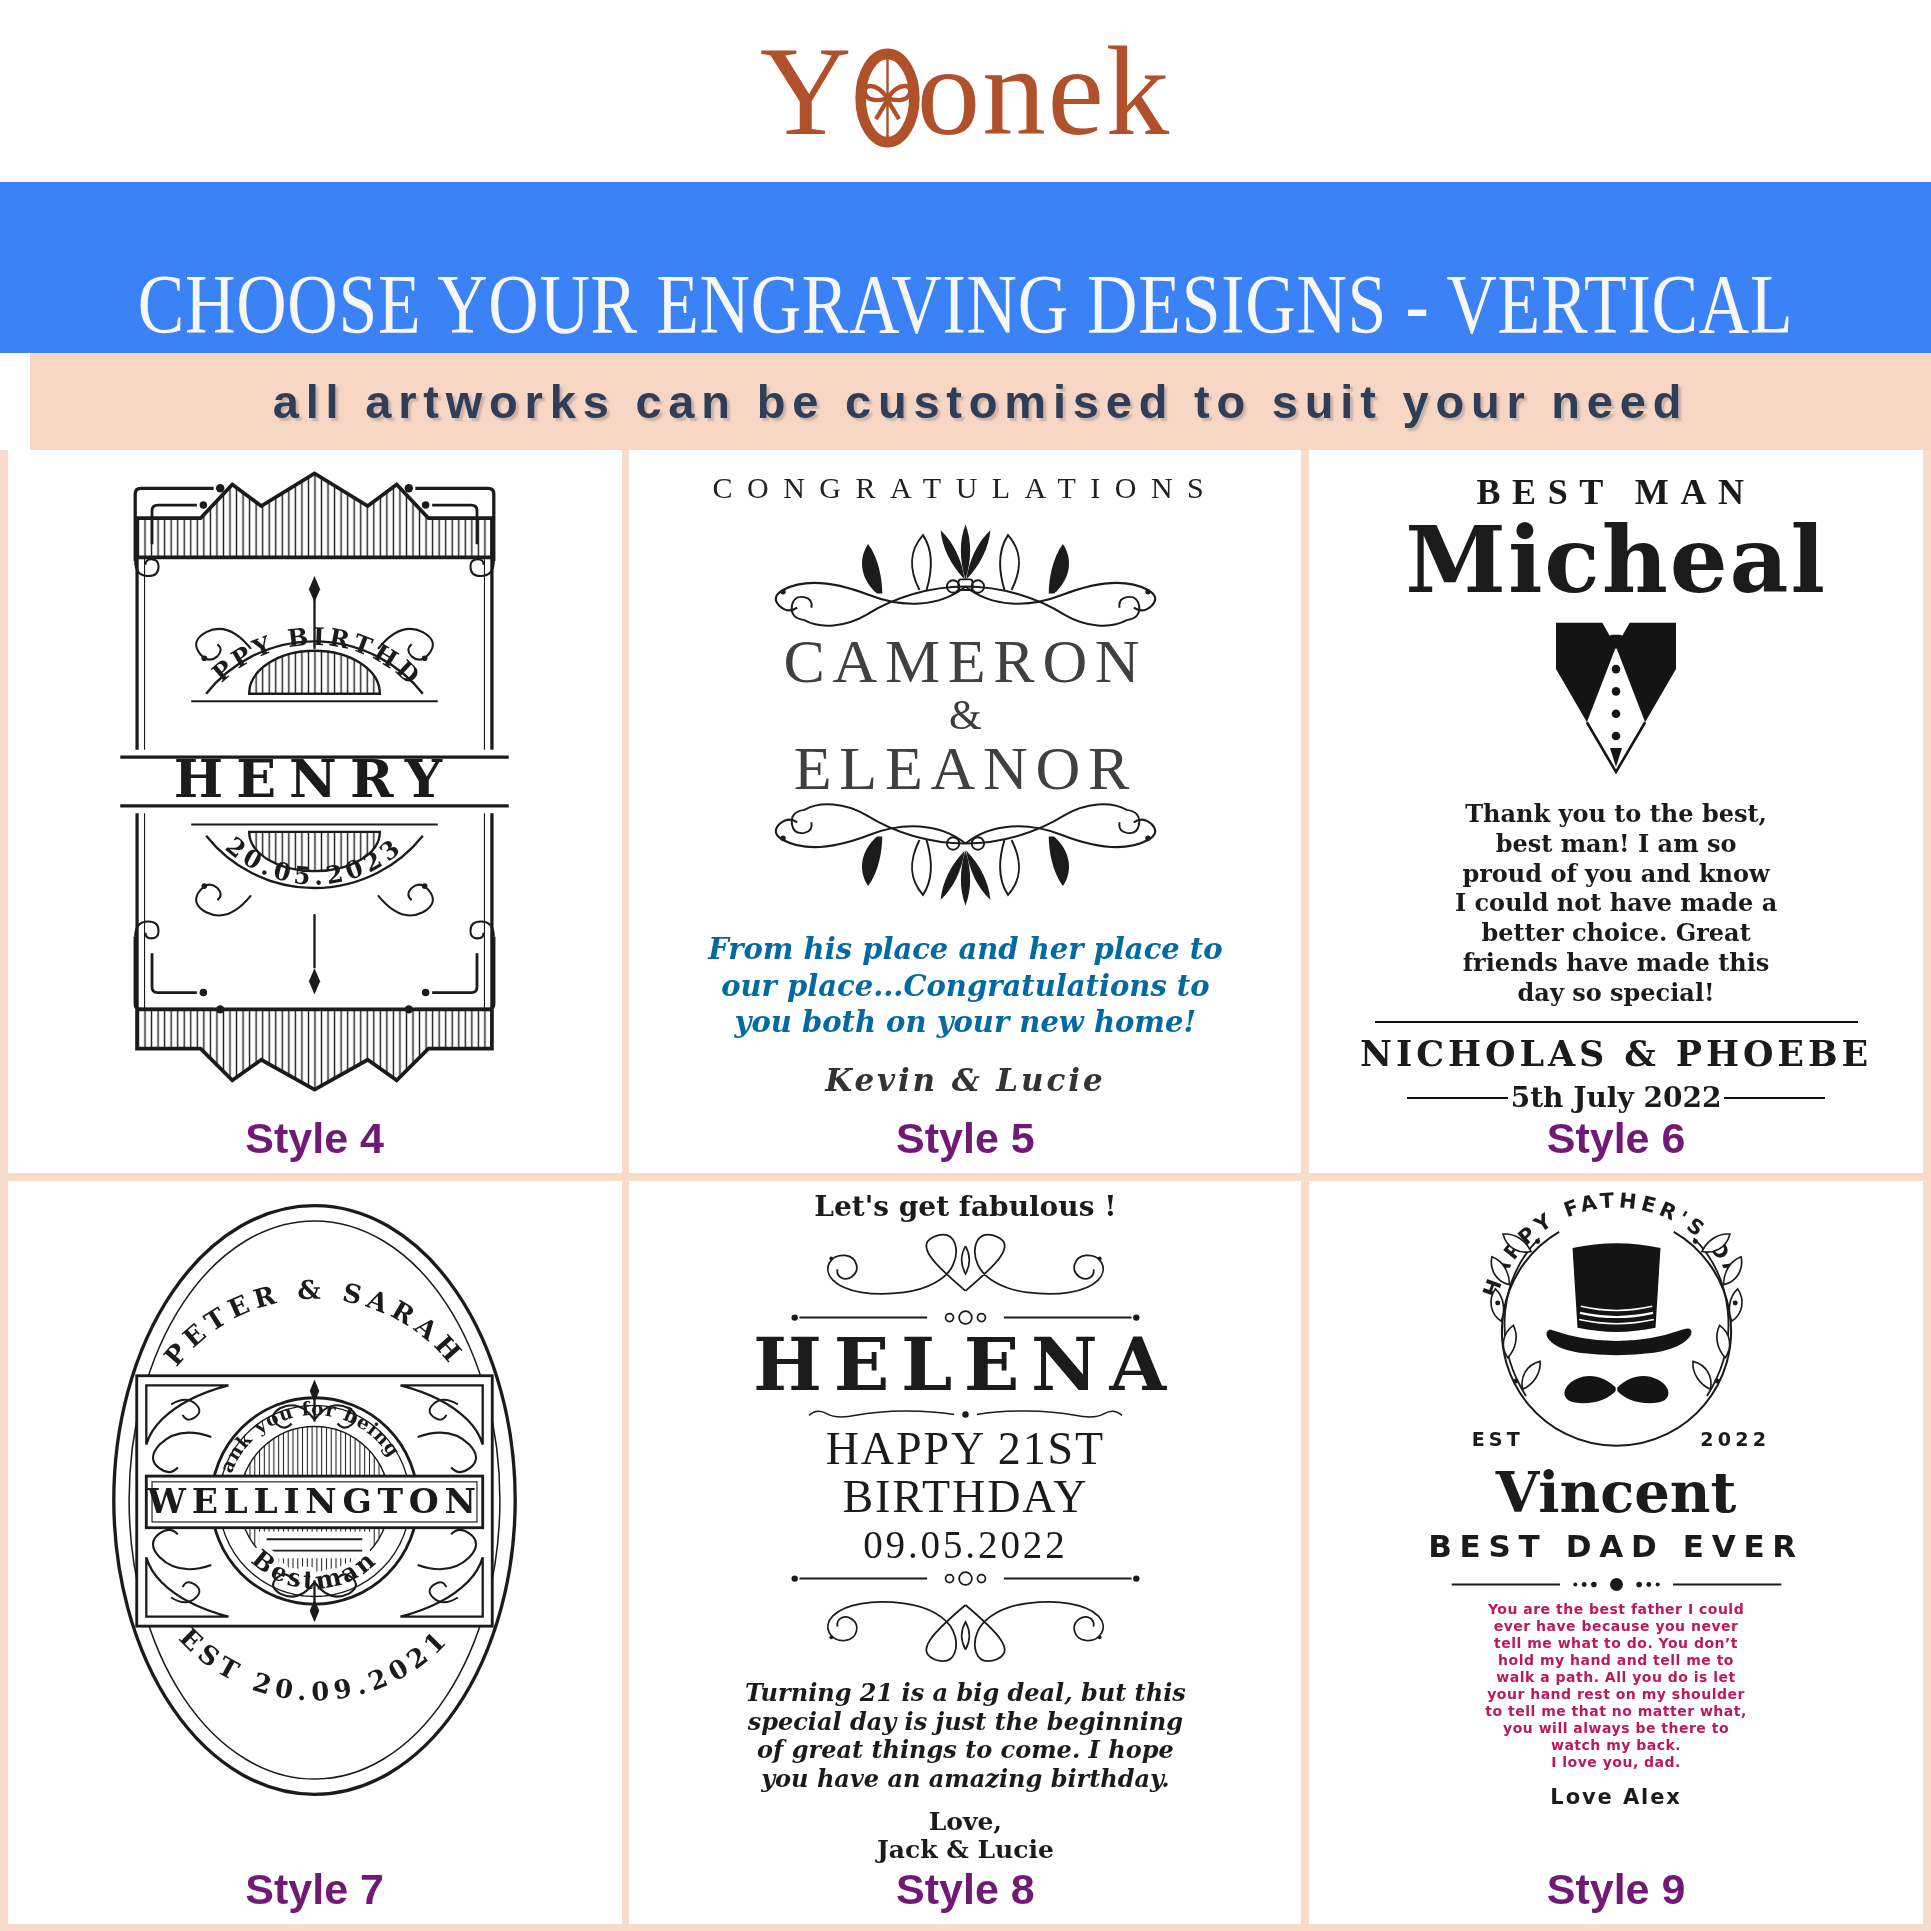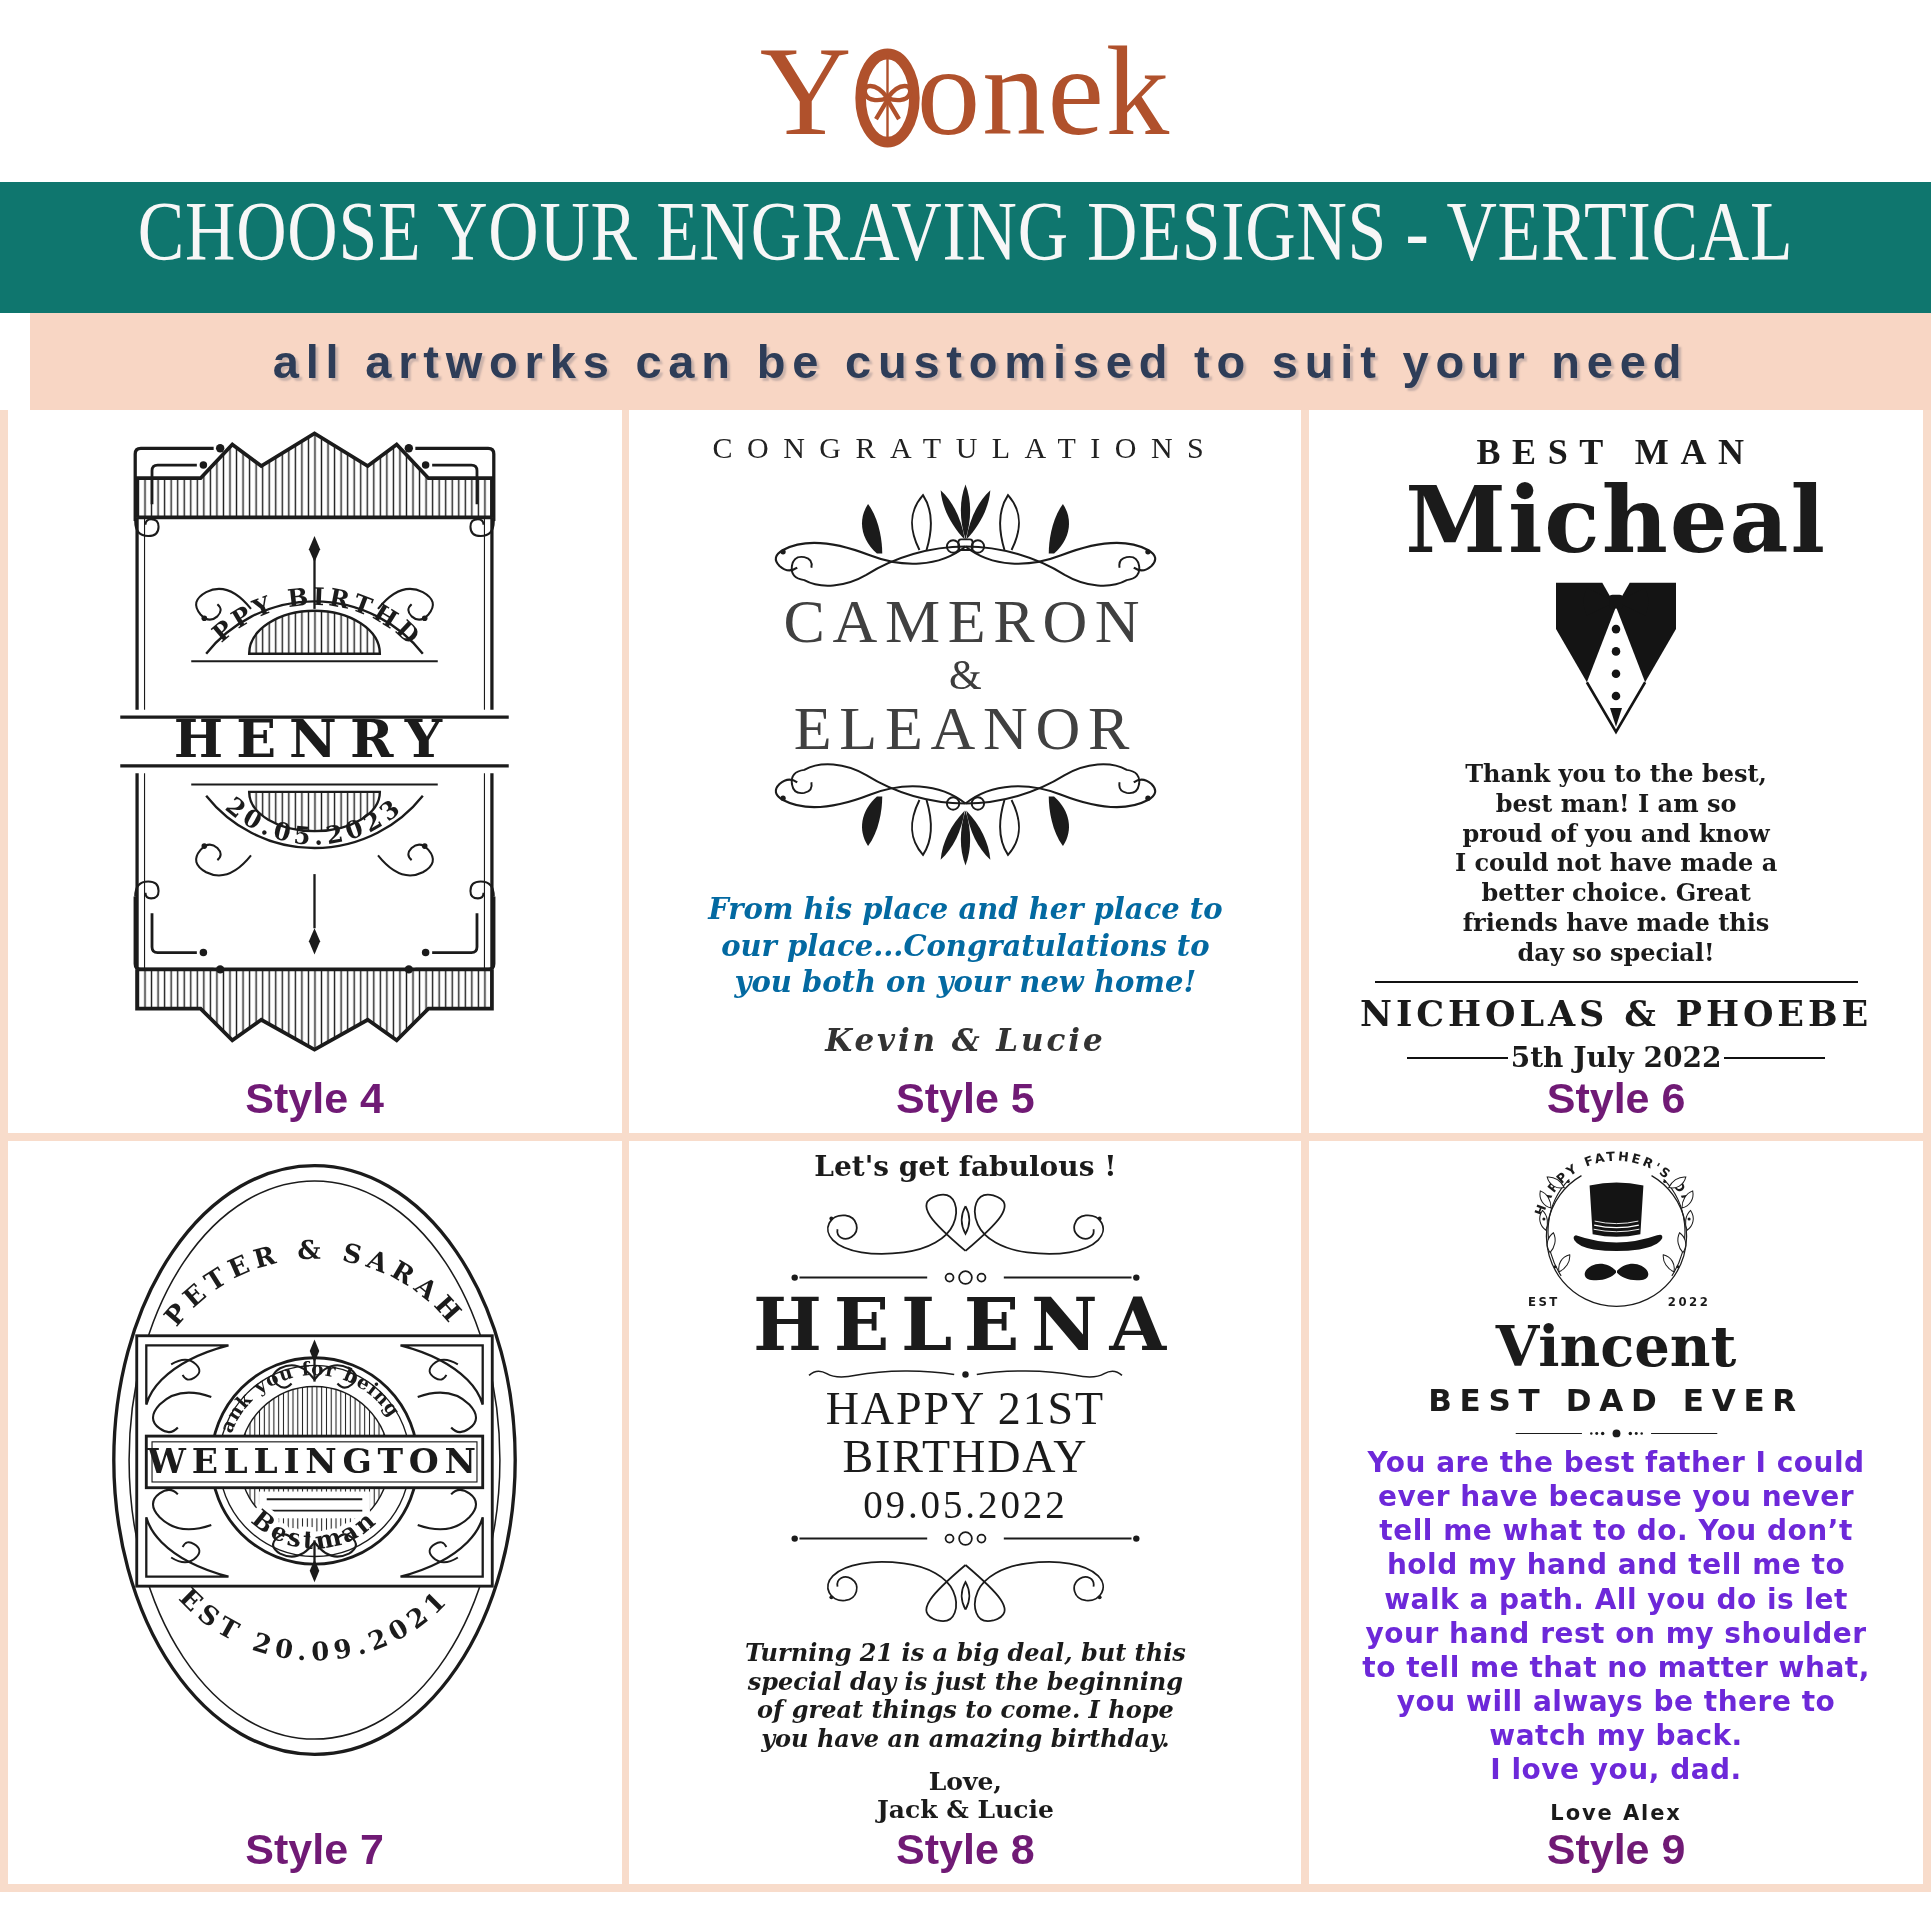--- a/index.html
+++ b/index.html
@@ -5,21 +5,21 @@
   * { box-sizing: border-box; }
   html,body { margin:0; padding:0; }
   body {
     width:1931px; height:1931px; background:#ffffff; overflow:hidden;
     font-family:"Liberation Sans", sans-serif; color:#1b1b1b;
   }
   
   .logo-row { height:182px; display:flex; align-items:center; justify-content:center; background:#fff; }
   .logo { display:flex; align-items:center; font-family:"Liberation Serif", serif; font-size:127px; color:#b0512c; letter-spacing:1.9px; line-height:1; }
   .logo svg { margin:13.5px -5.8px 0 -1.9px; }
-  .navy-banner { height:131px; background:#0f766e; display:flex; align-items:flex-start; justify-content:center; }
+  .navy-banner { height:171px; background:#3b82f6; display:flex; align-items:flex-end; justify-content:center; }
   .navy-banner .t { font-family:"Liberation Serif", serif; color:#f7f7f7; font-size:85px; white-space:nowrap; transform:scaleX(0.82); letter-spacing:1px; }
   .peach-banner { height:97px; background:#f8d6c4; display:flex; align-items:center; justify-content:center;margin-left:30px; }
   .peach-banner .t { color:#2e3d58; font-size:47px; font-weight:bold; letter-spacing:6.8px; white-space:nowrap; text-shadow:2.9px 2.9px 1.9px rgba(45,55,80,0.22); }
   
   .grid { height:1482px; display:grid; grid-template-columns:614px 672px 614px; grid-template-rows:723px 743px; gap:7.7px; background:#f8dccb; padding:0 7.7px 7.7px 7.7px; }
   .cell { background:#fff; display:flex; flex-direction:column; align-items:center; overflow:hidden; }
   .style-label { margin-top:auto; padding-bottom:9.7px; font-size:43px; font-weight:600; color:#701a75; }
   .msg { white-space:pre-line; text-align:center; }
   svg text { fill:#1b1b1b; }
   
@@ -50,21 +50,21 @@
   .s8-name { font-family:"DejaVu Serif", serif; font-weight:bold; font-size:73px; letter-spacing:11.6px; line-height:1.02; margin:0 0 1.9px 0; }
   .s8-sub  { font-family:"Liberation Serif", serif; font-size:46px; line-height:1.06; letter-spacing:1.9px; }
   .s8-date { font-family:"Liberation Serif", serif; font-size:39px; letter-spacing:2.9px; margin-bottom:1.9px; }
   .s8-msg  { font-family:"DejaVu Serif", serif; font-weight:bold; font-size:24px; line-height:1.2; margin-top:5.8px;font-style:italic; }
   .s8-sign { font-family:"DejaVu Serif", serif; font-weight:bold; font-size:25px; line-height:1.15; margin-top:13.5px; }
   
   .s9-arc { font-family:"DejaVu Sans", sans-serif; font-weight:bold; font-size:25px; letter-spacing:5px; }
   .s9-est { font-family:"DejaVu Sans", sans-serif; font-weight:bold; font-size:23px; letter-spacing:5px; }
   .s9-name { font-family:"DejaVu Serif", serif; font-weight:bold; font-size:56px; line-height:1.0; margin-top:0px; }
   .s9-sub  { font-family:"DejaVu Sans", sans-serif; font-weight:bold; font-size:31px; letter-spacing:7.7px; margin-top:7.7px; }
-  .s9-msg  { font-family:"DejaVu Sans", sans-serif; font-weight:bold; font-size:28px; letter-spacing:0.5px; line-height:1.22; color:#6d28d9; margin-top:5.8px; }
+  .s9-msg  { font-family:"DejaVu Sans", sans-serif; font-weight:bold; font-size:14px; letter-spacing:0.5px; line-height:1.22; color:#be185d; margin-top:5.8px; }
   .s9-sign { font-family:"DejaVu Sans", sans-serif; font-weight:bold; font-size:21px; letter-spacing:1.9px; margin-top:13.5px; }
 </style>
 </head>
 <body>
 
 <header class="logo-row">
   <div class="logo">
     <span>Y</span>
     <svg width="71" height="104" viewBox="0 0 74 108">
       <ellipse cx="37" cy="54" rx="28" ry="46" fill="none" stroke="#b0512c" stroke-width="11"></ellipse>

